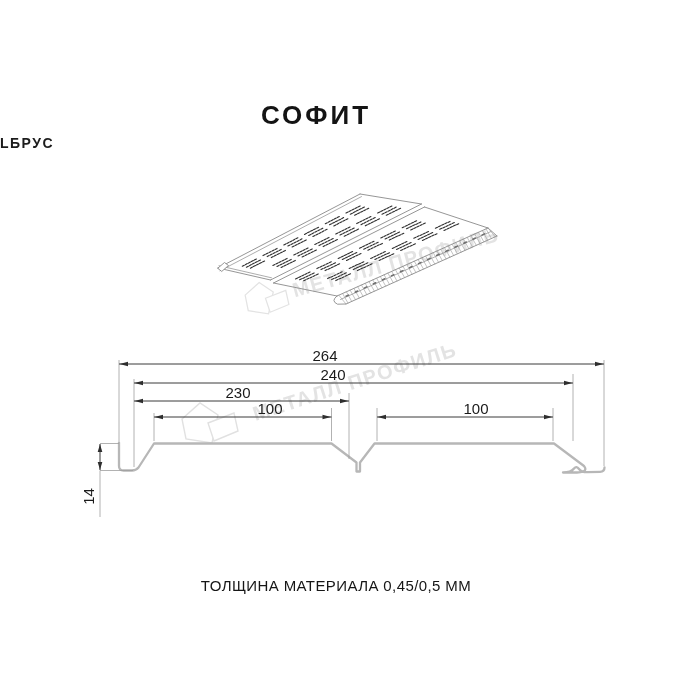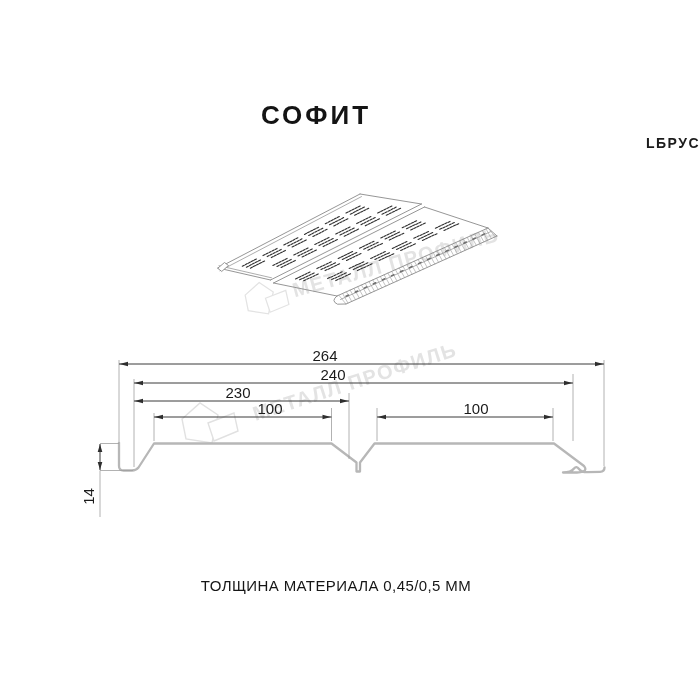--- a/index.html
+++ b/index.html
@@ -7,21 +7,21 @@
     width:700px;height:700px;position:relative;overflow:hidden;
     background:#ffffff;
     font-family:"Liberation Sans","DejaVu Sans",sans-serif;
     -webkit-font-smoothing:antialiased;
   }
   .page-title{
     position:absolute;left:0;top:100px;width:632px;text-align:center;
     font-size:26px;font-weight:700;letter-spacing:3px;color:#141414;
   }
   .page-subtitle{
-    position:absolute;left:0;top:135px;width:700px;text-align:right;
+    position:absolute;left:0;top:135px;width:700px;text-align:left;
     font-size:14px;font-weight:600;letter-spacing:1.5px;color:#1c1c1c;
   }
   .wm-text{
     position:absolute;white-space:nowrap;
     font-size:20px;font-weight:700;letter-spacing:1.5px;color:#e3e3e3;
     transform-origin:left top;z-index:0;
   }
   .wm-text.upper{left:290px;top:280px;transform:rotate(-15.5deg);}
   .wm-text.lower{left:250px;top:404px;transform:rotate(-18deg);}
   .wm-logo{position:absolute;z-index:0;}

